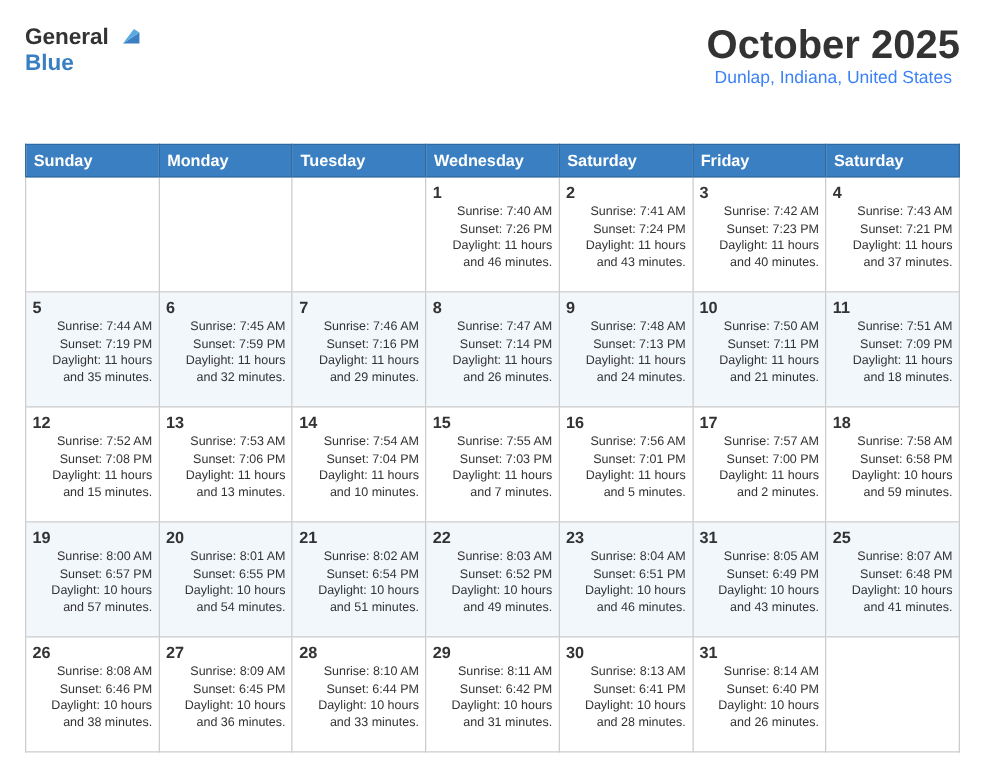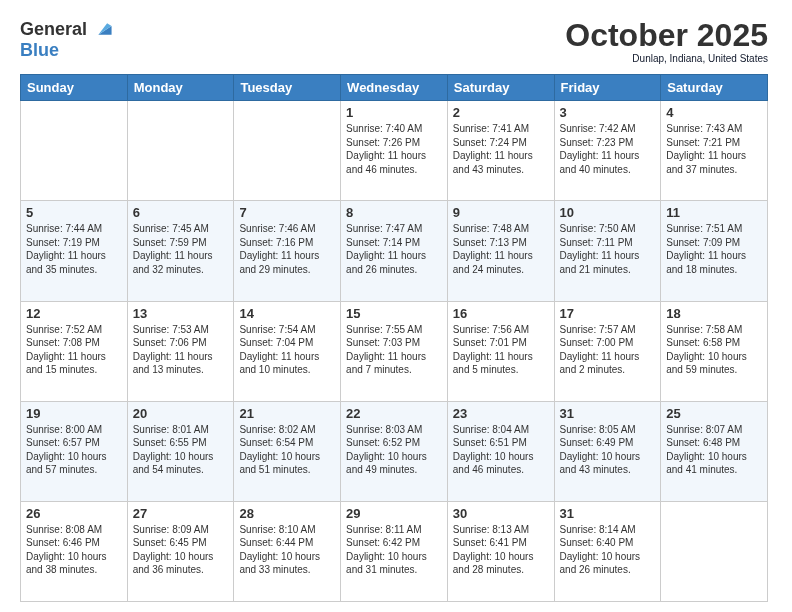--- a/index.html
+++ b/index.html
@@ -9,20 +9,21 @@
       width: 792px;
       height: 612px;
       overflow: hidden;
     }
     .page {
       width: 788px;
       height: 612px;
       padding: 18px 20px 10px 20px;
       display: flex;
       flex-direction: column;
+      gap: 36px;
     }
     .header {
       display: flex;
       justify-content: space-between;
       align-items: flex-start;
       margin-bottom: 10px;
     }
     .logo {
       display: flex;
       flex-direction: column;
@@ -42,31 +43,31 @@
       font-size: 18px;
       font-weight: bold;
       color: #3a7fc1;
     }
     .logo-icon {
       width: 22px;
       height: 22px;
       margin-left: 2px;
     }
     .header-right {
-      text-align: right;
+      text-align: center;
     }
     .month-title {
       font-size: 32px;
       font-weight: bold;
       color: #333;
       line-height: 1.1;
     }
     .location {
-      font-size: 10px;
-      color: #0f172a;
+      font-size: 14px;
+      color: #3b82f6;
     }
     .calendar {
       flex: 1;
       border: 1px solid #ccc;
       border-collapse: collapse;
       width: 100%;
       table-layout: fixed;
     }
     .calendar th {
       background-color: #3a7fc1;
@@ -90,20 +91,21 @@
       font-size: 13px;
       font-weight: bold;
       color: #333;
       display: block;
       margin-bottom: 2px;
     }
     .day-info {
       font-size: 10px;
       color: #333;
       line-height: 1.35;
+      text-align: right;
     }
     .empty-cell {
       background: #f9f9f9;
     }
     tr:nth-child(even) td {
       background-color: #f2f7fc;
     }
     tr:nth-child(odd) td {
       background-color: #fff;
     }

